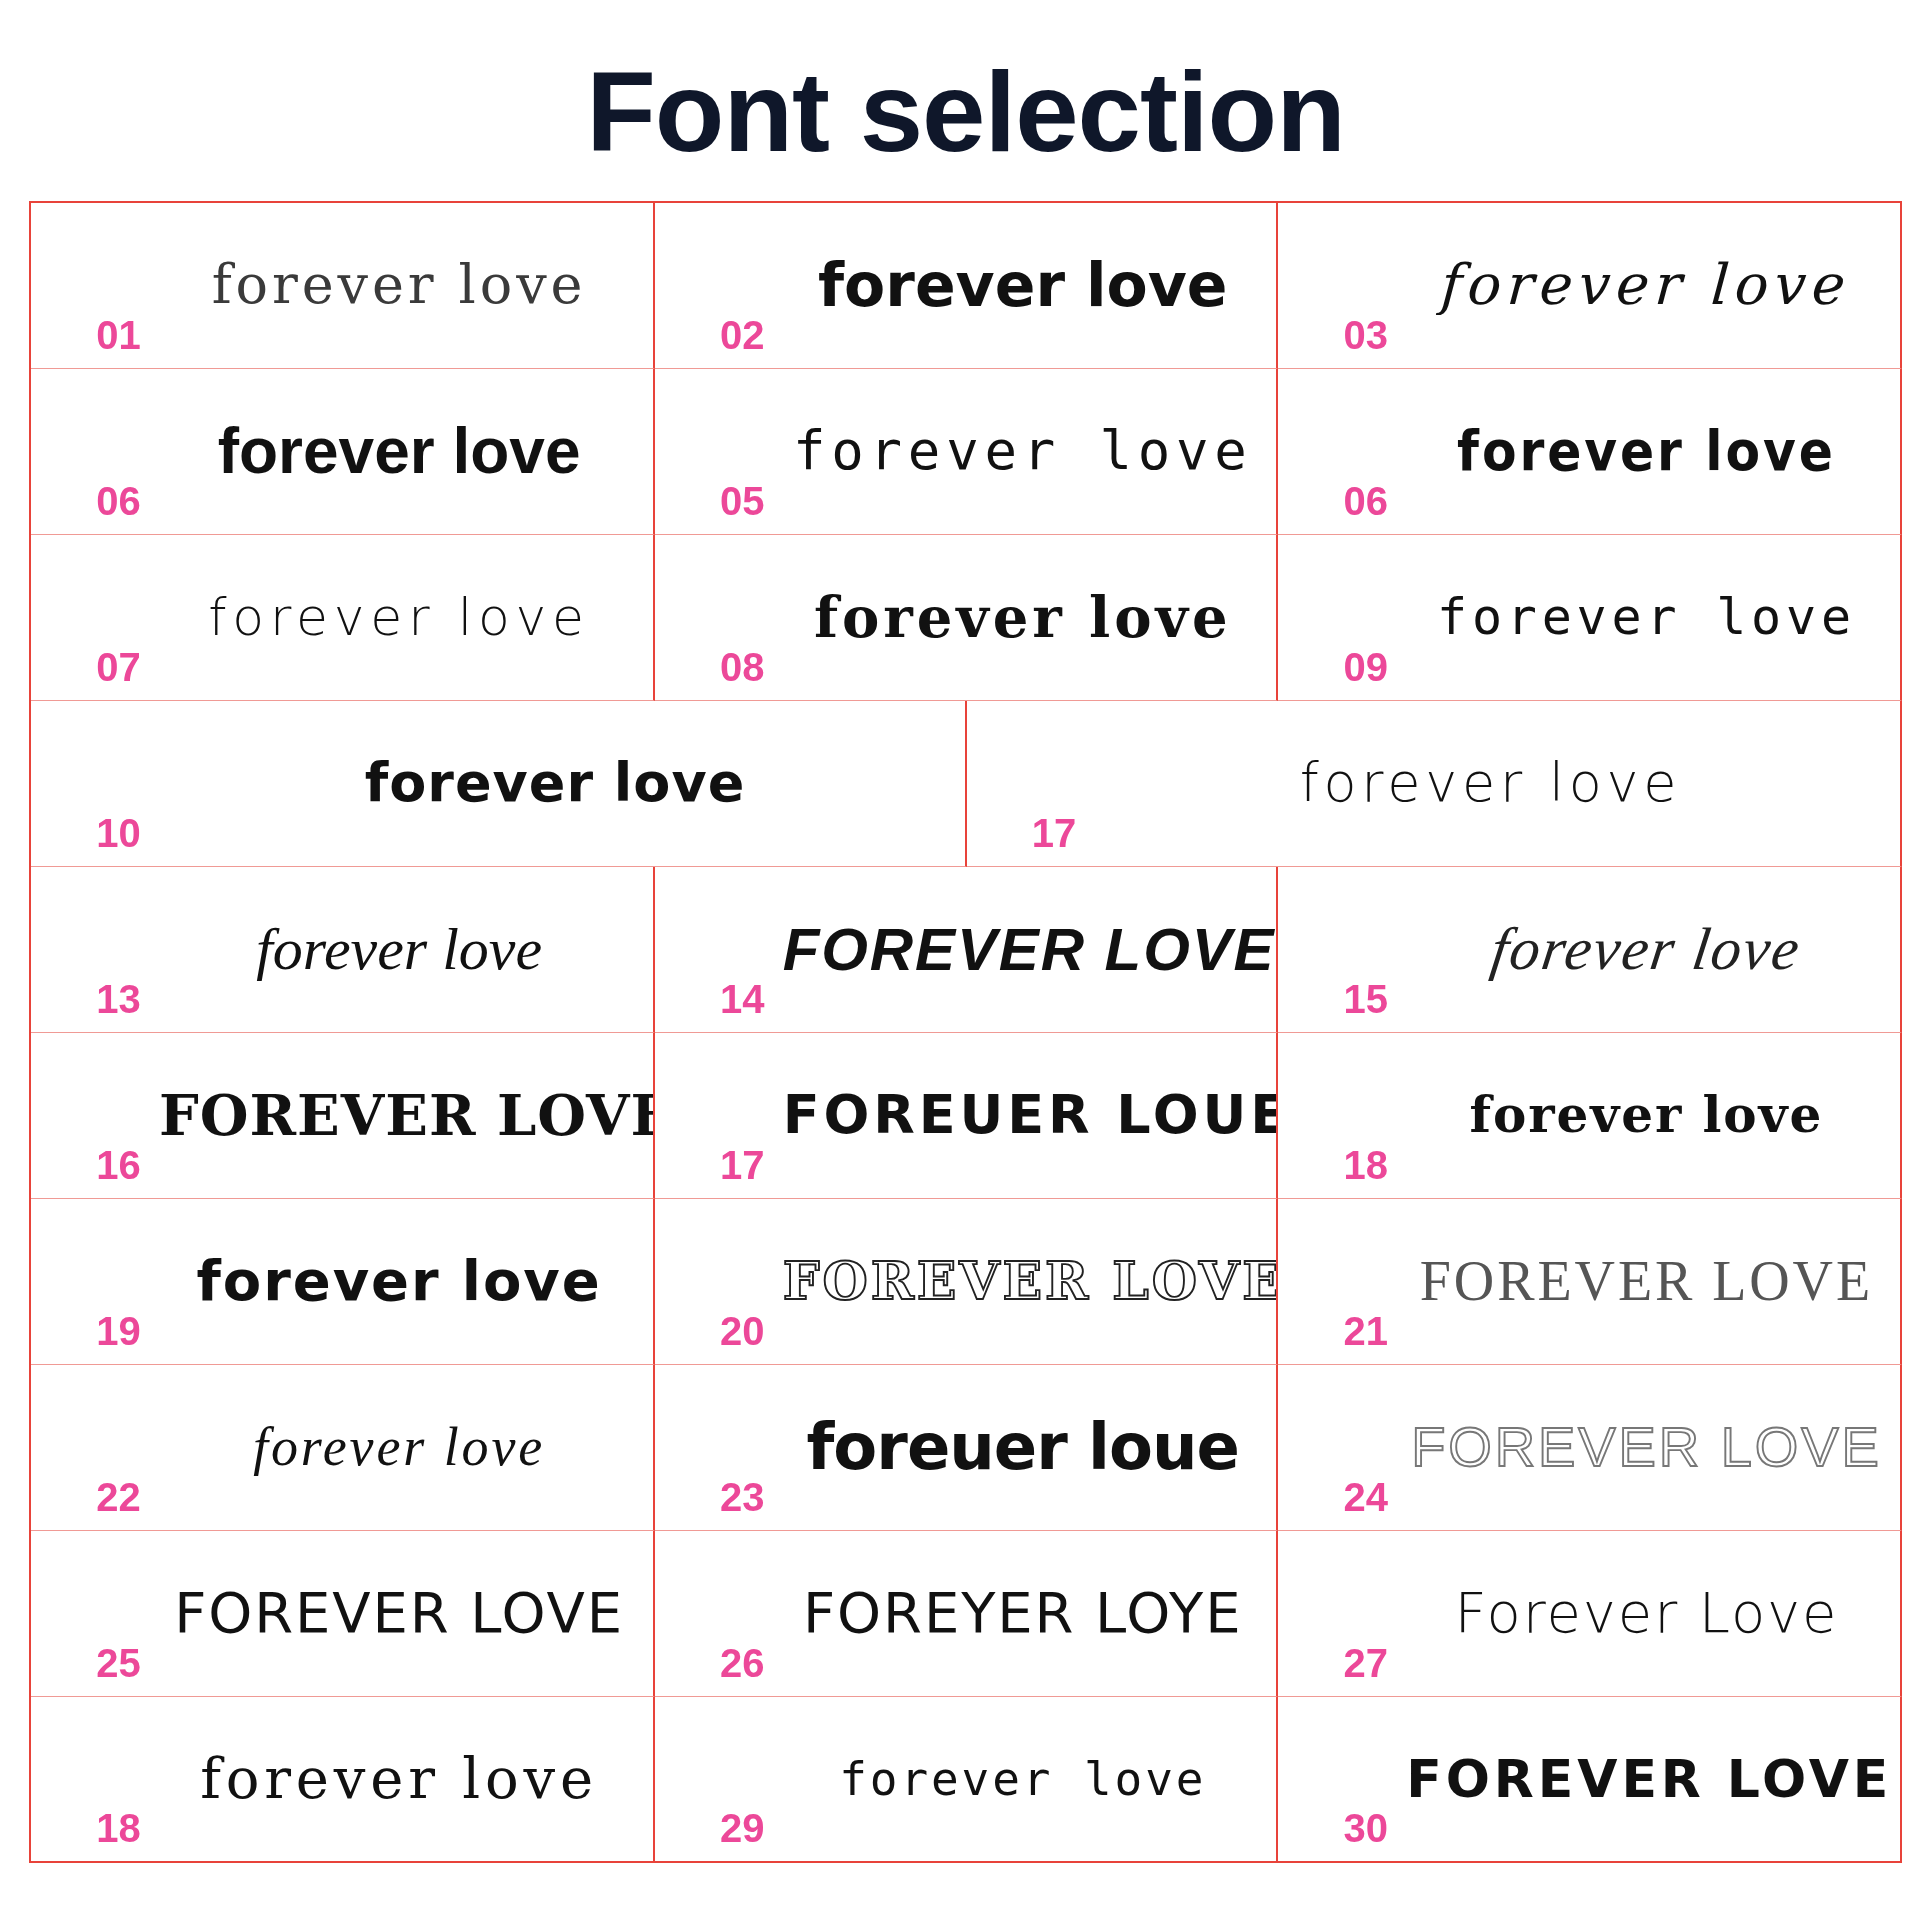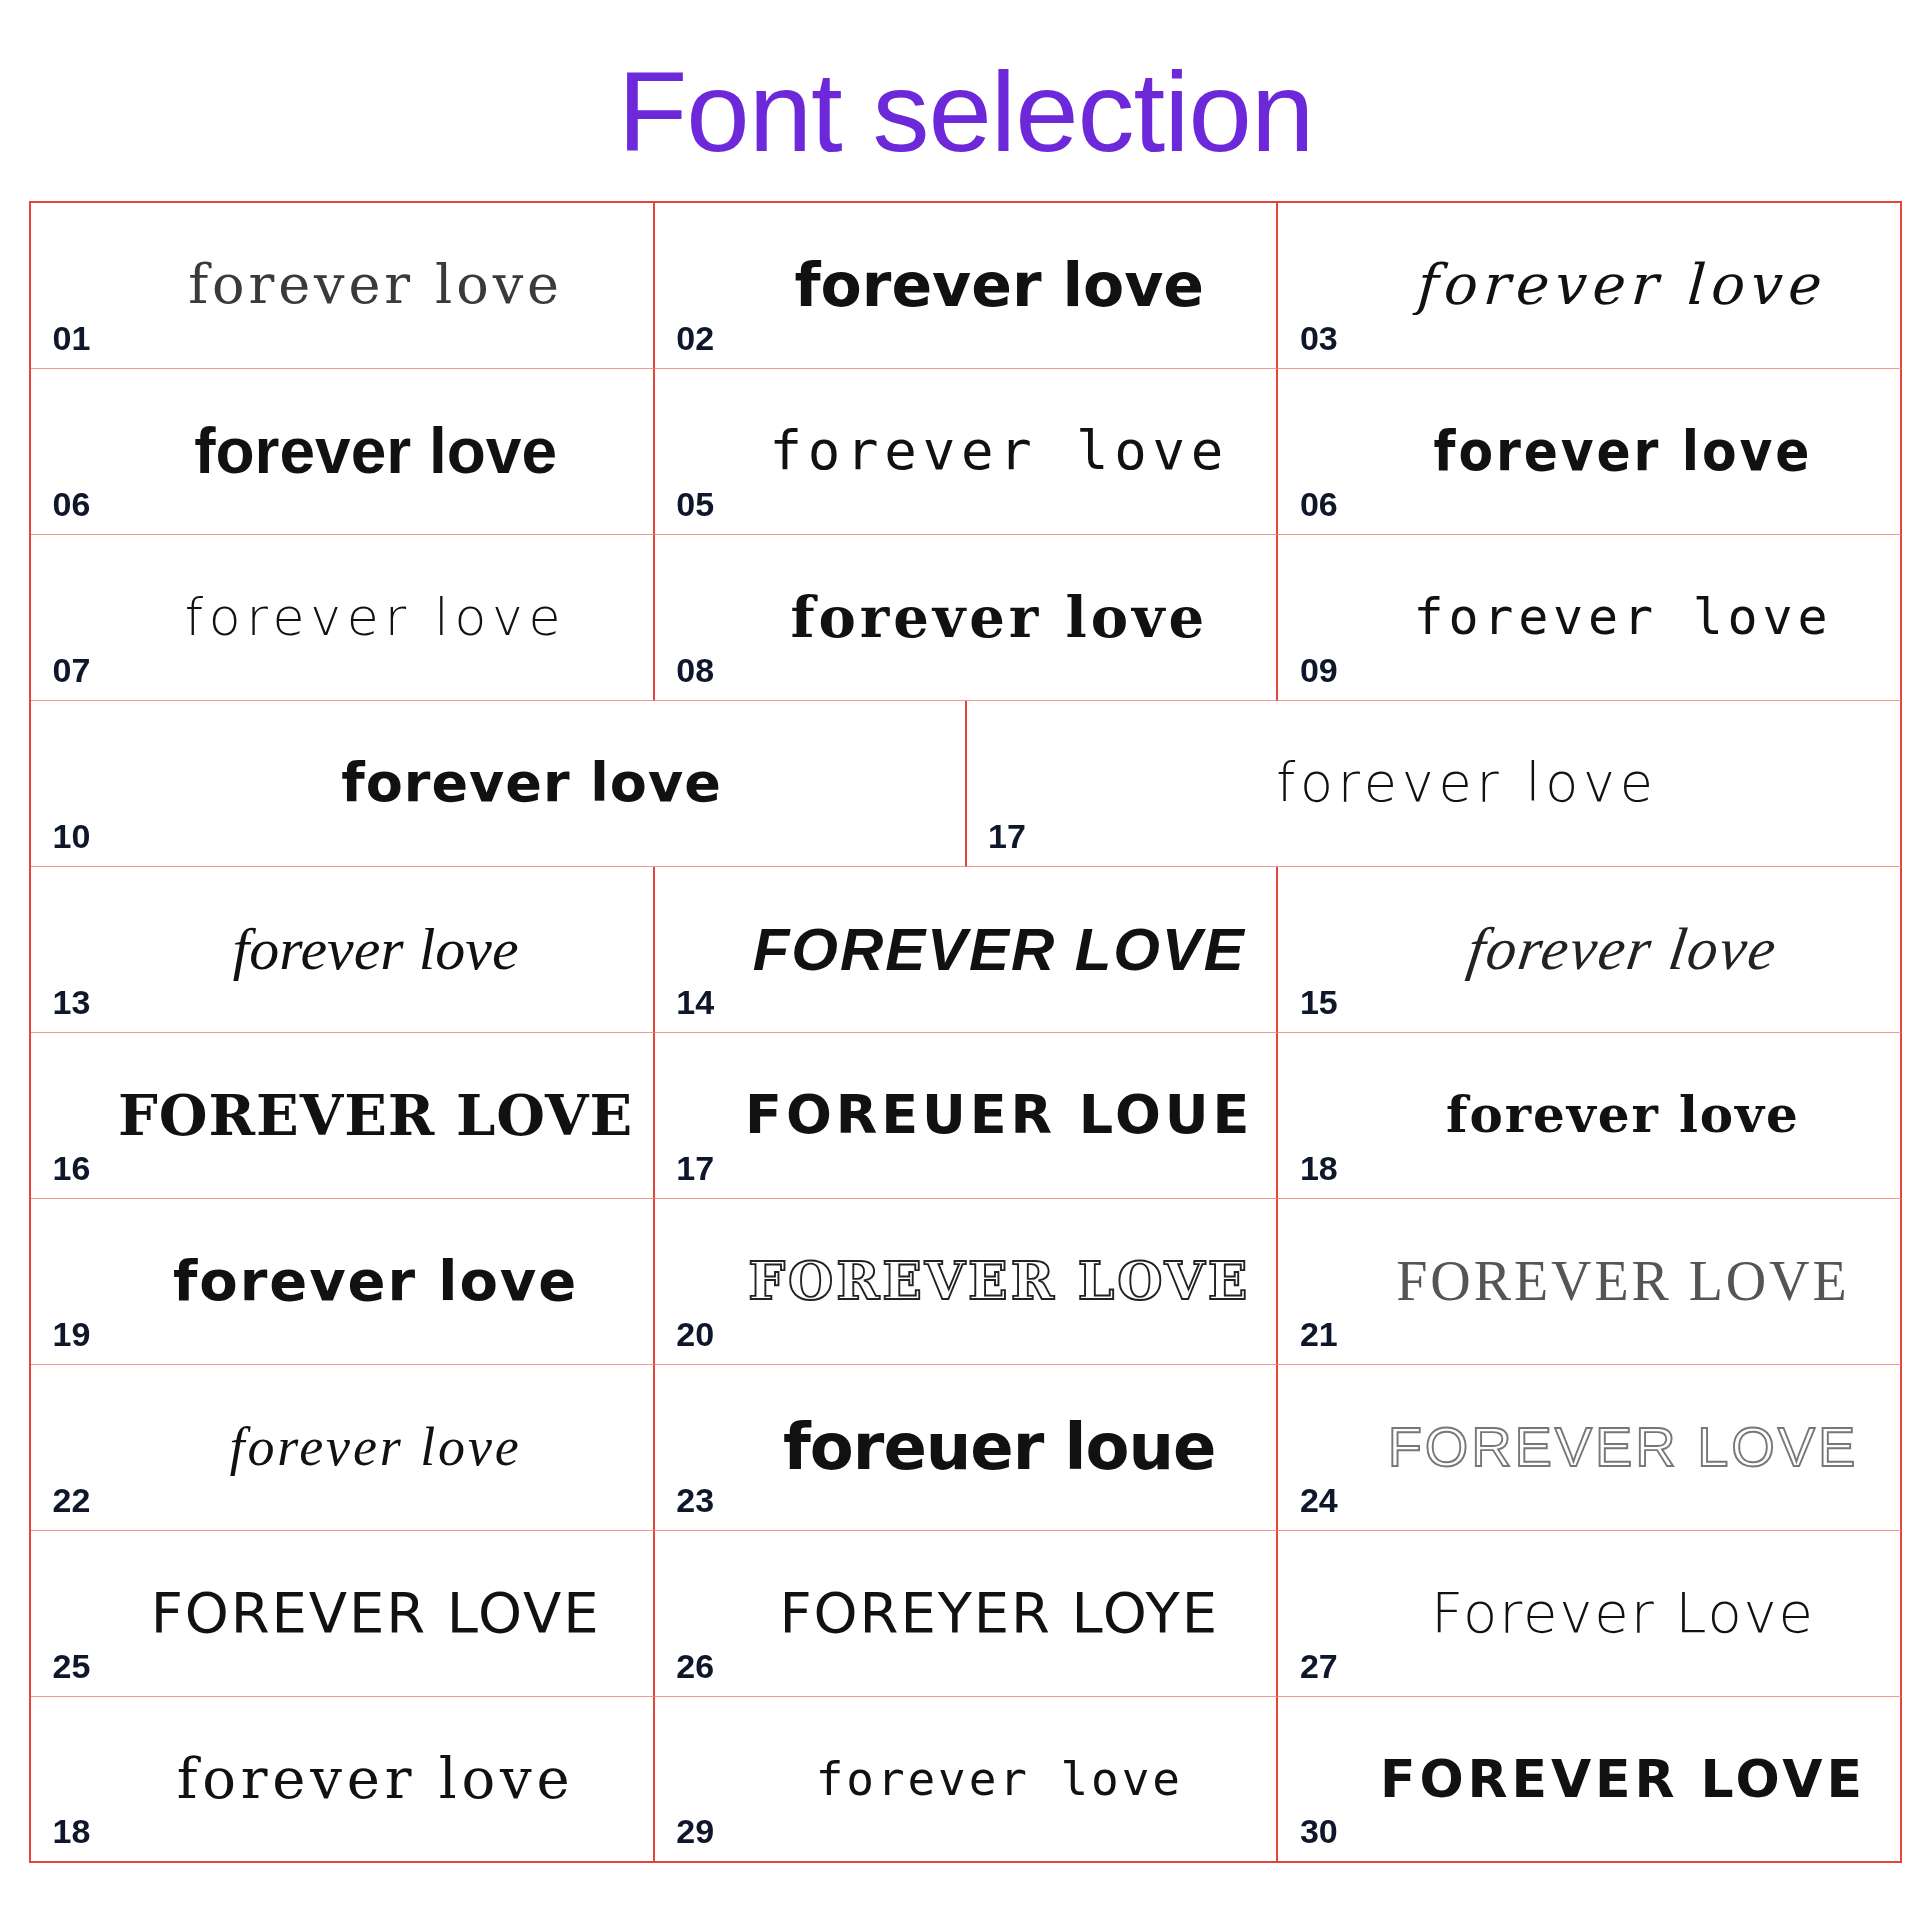--- a/index.html
+++ b/index.html
@@ -16,23 +16,23 @@
   .page {
     width: 1931px;
     height: 1931px;
     box-sizing: border-box;
     padding: 39px 29px 19.3px 29px;
     display: flex;
     flex-direction: column;
     align-items: center;
   }
   .title {
-    color: #6d28d9;
+    color: #0f172a;
     font-family: "Liberation Sans", sans-serif;
-    font-weight: normal;
+    font-weight: bold;
     font-size: 114px;
     letter-spacing: -1px;
     line-height: 1.1;
     margin: 9.7px 0 27px 0;
     text-align: center;
   }
   .grid {
     width: 1873px;
     border-top: 2.9px solid #e8433a;
     border-left: 2.9px solid #e8433a;
@@ -49,30 +49,31 @@
     border-bottom: 1.9px solid #f09a95;
     box-sizing: border-box;
     display: flex;
     align-items: center;
     position: relative;
     overflow: hidden;
     background: #fff;
   }
   .row:last-child .cell { border-bottom: 2.9px solid #e8433a; }
   .num {
-    color: #0f172a;
+    color: #ec4899;
     font-family: "Liberation Sans", sans-serif;
     font-weight: bold;
-    font-size: 34px;
+    font-size: 40px;
     width: 81px;
     min-width: 81px;
     text-align: center;
     align-self: flex-end;
     padding-bottom: 13.5px;
     line-height: 1;
+    margin-left: 47px;
   }
   .sample {
     flex: 1;
     text-align: center;
     color: #111;
     padding-right: 13.5px;
     white-space: nowrap;
     overflow: hidden;
     line-height: 1.05;
   }

